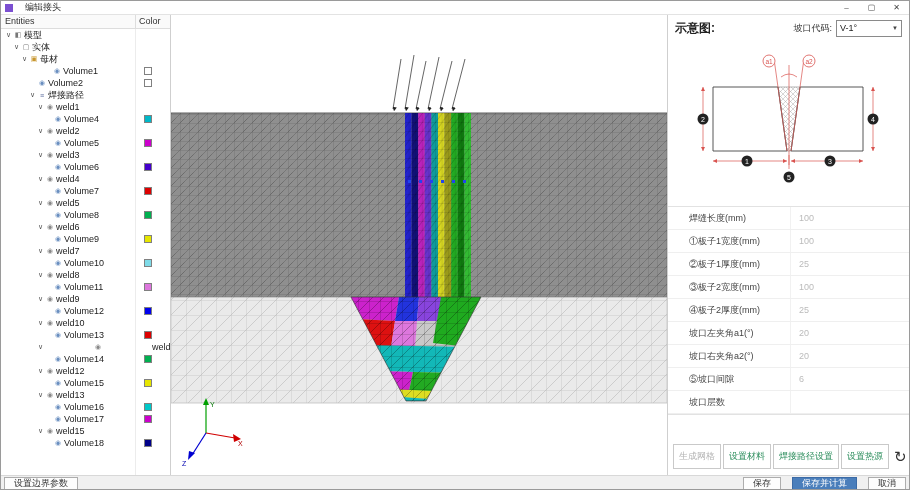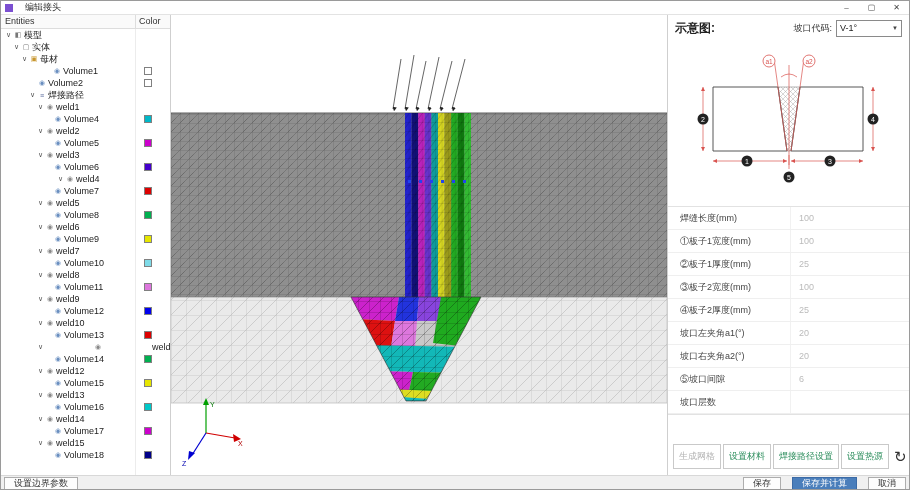--- a/index.html
+++ b/index.html
@@ -30,21 +30,21 @@
 
 .right-panel{width:242px;border-left:1px solid #cfcfcf;position:relative;background:#fff}
 .rp-header{height:26px;display:flex;align-items:center;padding:0 7px;gap:4px}
 .rp-title{font-size:12px;font-weight:bold;color:#222}
 .rp-combo-label{margin-left:auto;font-size:9px;color:#333}
 .combo{width:66px;height:17px;border:1px solid #8a8a8a;display:flex;align-items:center;font-size:9px;color:#222;padding:0 3px;background:#fff;cursor:pointer}
 .combo .caret{margin-left:auto;font-size:6px;color:#444}
 .schematic{height:166px;display:flex;align-items:center;justify-content:center;border-bottom:1px solid #e2e2e2}
 .param-table{border-bottom:1px solid #e2e2e2}
 .prow{height:23px;display:flex;align-items:center;border-bottom:1px solid #efefef;background:#fff}
-.plabel{width:122px;padding-left:12px;font-size:9px;color:#444}
+.plabel{width:122px;padding-left:21px;font-size:9px;color:#444}
 .pvalue{flex:1;font-size:9px;color:#bbb;padding-left:8px;border-left:1px solid #f1f1f1;height:100%;display:flex;align-items:center}
 .rp-tabs-wrap{position:absolute;bottom:6px;left:5px;right:4px;display:flex;align-items:center;gap:2px}
 .tabbtn{font-size:9px;padding:5px 5px;background:#fff;border:1px solid #c9c9c9;color:#2e8f5e;cursor:pointer;white-space:nowrap}
 .tabbtn.disabled{color:#b3b3b3}
 .refresh{font-size:15px;border:none;background:none;color:#333;cursor:pointer;margin-left:3px;line-height:1}
 
 .bottombar{height:16px;background:#f0f0f0;border-top:1px solid #d8d8d8;display:flex;align-items:center;padding:0 3px;gap:11px}
 .btn{font-size:9px;height:13px;line-height:11px;padding:0 9px;background:#fdfdfd;border:1px solid #adadad;color:#333;cursor:pointer}
 .btn-primary{background:#4a7ebb;color:#fff;border-color:#3c6ba6}
 .spacer{flex:1}
@@ -129,21 +129,21 @@
           <span class="chev">∨</span>
           <span class="nicon" style="color: rgb(136, 136, 136);">◉</span>
           <span class="tlabel">weld3</span>
         </div>
         <div class="trow" style="padding-left: 43px;">
           <span class="chev"></span>
           <span class="nicon" style="color: rgb(106, 143, 192);">◉</span>
           <span class="tlabel">Volume6</span>
           <span class="cbox" style="background: rgb(68, 0, 204);"></span>
         </div>
-        <div class="trow" style="padding-left: 55px;">
+        <div class="trow" style="padding-left: 35px;">
           <span class="chev">∨</span>
           <span class="nicon" style="color: rgb(136, 136, 136);">◉</span>
           <span class="tlabel">weld4</span>
         </div>
         <div class="trow" style="padding-left: 43px;">
           <span class="chev"></span>
           <span class="nicon" style="color: rgb(106, 143, 192);">◉</span>
           <span class="tlabel">Volume7</span>
           <span class="cbox" style="background: rgb(221, 0, 0);"></span>
         </div>
@@ -238,25 +238,20 @@
         <div class="trow" style="padding-left: 35px;">
           <span class="chev">∨</span>
           <span class="nicon" style="color: rgb(136, 136, 136);">◉</span>
           <span class="tlabel">weld13</span>
         </div>
         <div class="trow" style="padding-left: 43px;">
           <span class="chev"></span>
           <span class="nicon" style="color: rgb(106, 143, 192);">◉</span>
           <span class="tlabel">Volume16</span>
           <span class="cbox" style="background: rgb(0, 200, 200);"></span>
-        </div>
-        <div class="trow" style="padding-left: 35px;">
-          <span class="chev">∨</span>
-          <span class="nicon" style="color: rgb(136, 136, 136);">◉</span>
-          <span class="tlabel">weld14</span>
         </div>
         <div class="trow" style="padding-left: 43px;">
           <span class="chev"></span>
           <span class="nicon" style="color: rgb(106, 143, 192);">◉</span>
           <span class="tlabel">Volume17</span>
           <span class="cbox" style="background: rgb(204, 0, 204);"></span>
         </div>
         <div class="trow" style="padding-left: 35px;">
           <span class="chev">∨</span>
           <span class="nicon" style="color: rgb(136, 136, 136);">◉</span>

